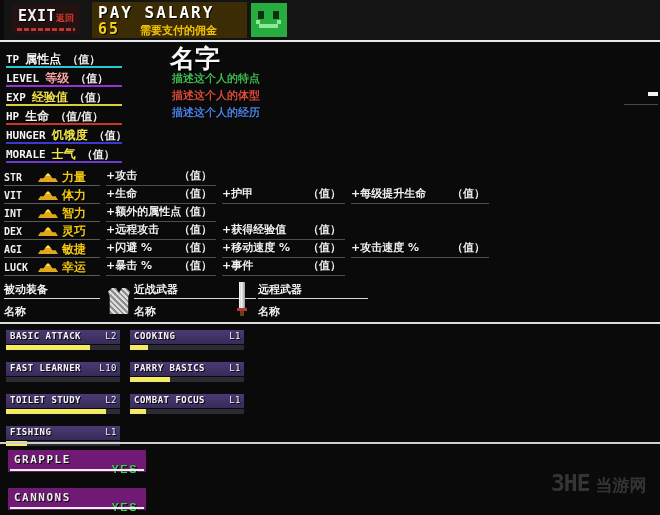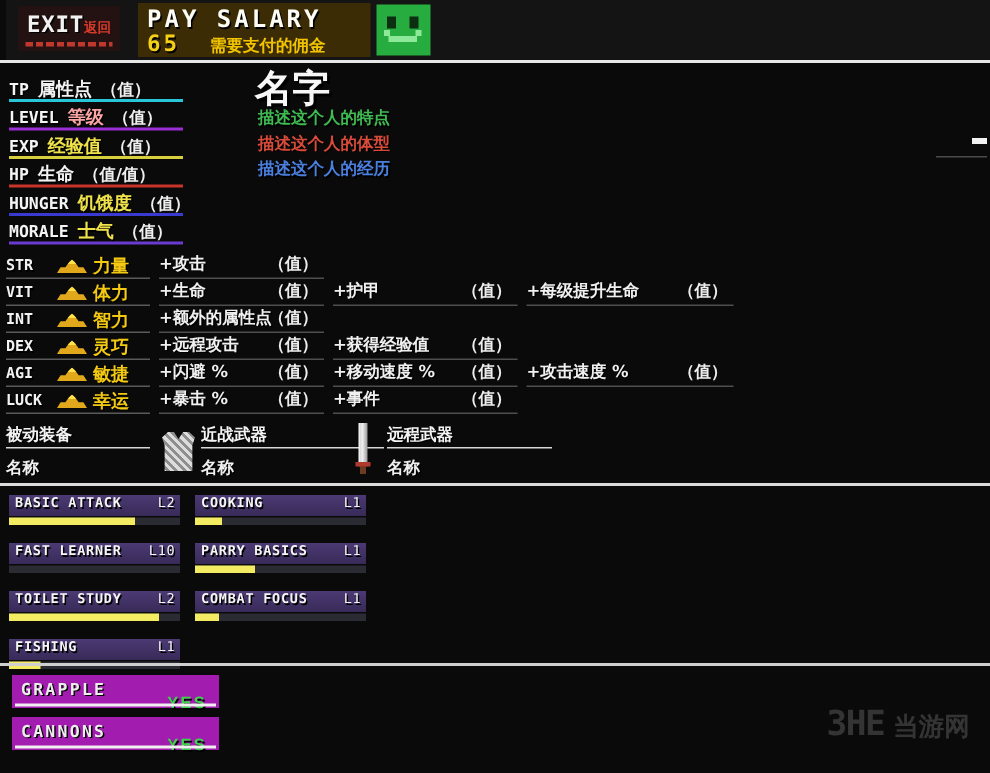--- a/index.html
+++ b/index.html
@@ -284,22 +284,22 @@
 
   
   #toggle-rule {
     position: absolute; left: 0; top: 442px;
     width: 660px; height: 2px; background: #cfcfcf;
   }
   #toggles { position: absolute; left: 8px; top: 450px; }
   .toggle {
     position: relative;
     width: 138px; height: 22px;
-    background: #a21caf;
-    margin-bottom: 6px;
+    background: #701a75;
+    margin-bottom: 16px;
   }
   .toggle-label {
     position: absolute; left: 6px; top: 3px;
     font-family: "DejaVu Sans Mono", monospace;
     font-size: 11px; font-weight: bold;
     color: #ededed; letter-spacing: 1.5px;
     text-shadow: 1px 1px 0 #000;
   }
   .toggle-value {
     position: absolute; right: 8px; top: 13px;

